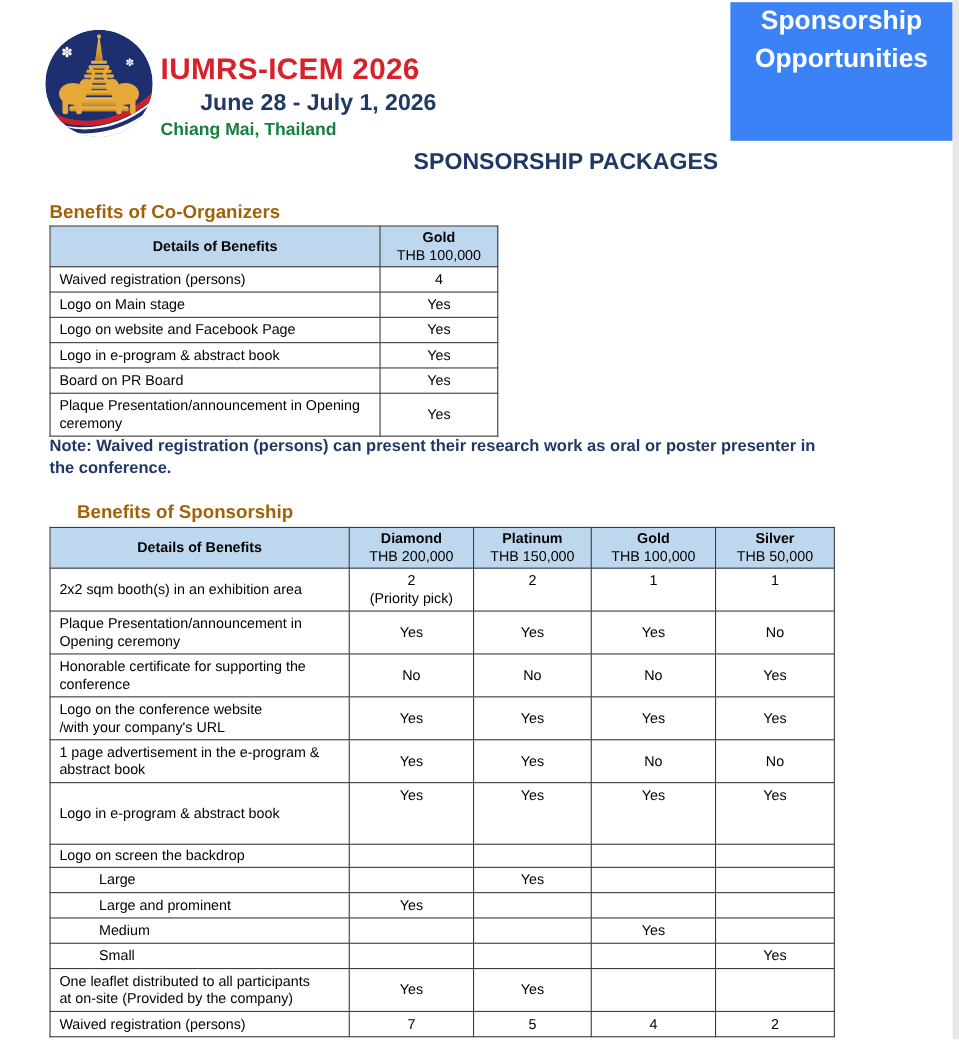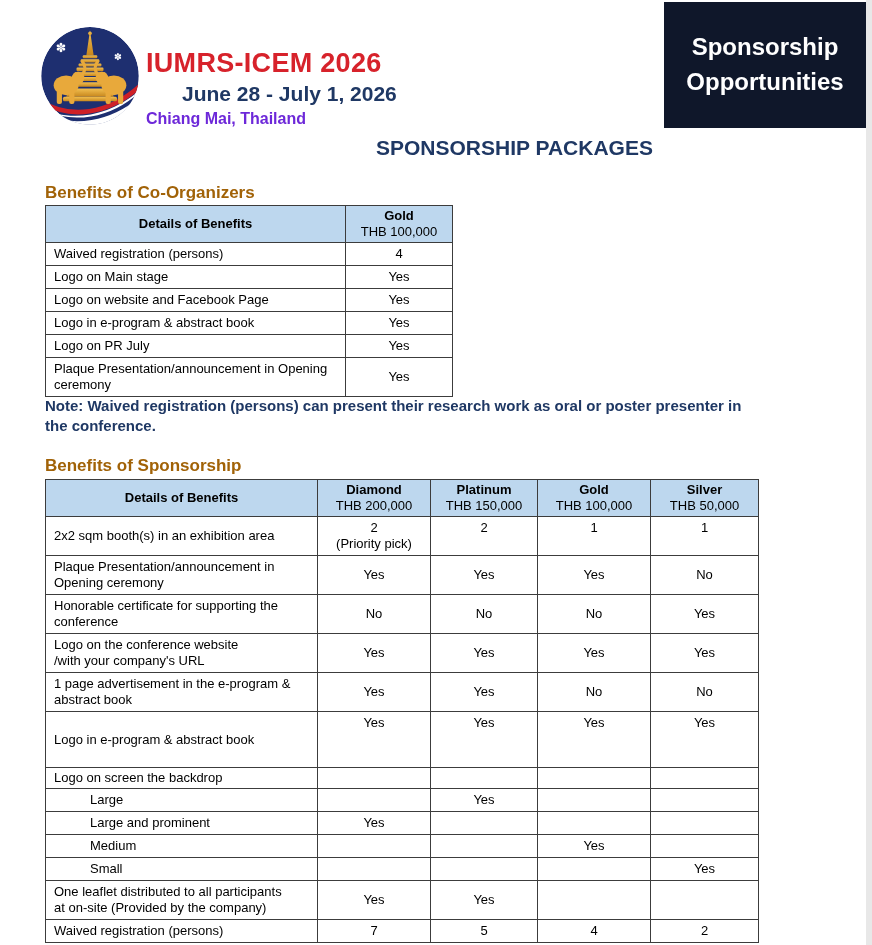--- a/index.html
+++ b/index.html
@@ -7,33 +7,33 @@
     position:relative; width:872px; height:945px; background:#ffffff;
     font-family:"Liberation Sans", sans-serif; overflow:hidden;
   }
   .edge { position:absolute; right:0; top:0; width:6px; height:945px; background:#e8e8e8; }
 
   
   .logo { position:absolute; left:38px; top:24px; width:104px; height:110px; }
   .brand { position:absolute; left:146px; top:48px; }
   .brand-title { color:#D7222B; font-size:27px; font-weight:bold; letter-spacing:0.3px; }
   .brand-dates { color:#1F3864; font-size:21px; font-weight:bold; margin-top:3px;margin-left:36px; }
-  .brand-loc   { color:#6d28d9; font-size:16px; font-weight:600; margin-top:4px; }
+  .brand-loc   { color:#15803d; font-size:16px; font-weight:600; margin-top:4px; }
   .banner {
-    position:absolute; left:664px; top:2px; width:202px; height:126px; background:#0f172a;
+    position:absolute; left:664px; top:2px; width:202px; height:126px; background:#3b82f6;
     color:#fff; font-weight:bold; font-size:24px; line-height:1.45;
-    display:flex; flex-direction:column; justify-content:center; align-items:center;
+    display:flex; flex-direction:column; align-items:center;
   }
   .page-title {
     position:absolute; left:376px; top:136px; width:400px; margin:0; 
     color:#1F3864; font-size:21px; font-weight:bold;
   }
   .sec-h { position:absolute; left:45px; margin:0; color:#a16207; font-size:17px; font-weight:bold; }
   .sec1-h { top:183px; }
-  .sec2-h { top:456px; }
+  .sec2-h { top:456px;margin-left:25px; }
 
   
   .btable { position:absolute; border-collapse:collapse; table-layout:fixed; font-size:13px; color:#000; }
   .btable th, .btable td { border:1px solid #3c3c3c; }
   .btable thead th { background:#BDD7EE; font-weight:bold; padding:2px 4px; line-height:16px; text-align:center; }
   .tier-price { font-weight:normal; }
   .btable td { padding:3px 8px; line-height:16px; vertical-align:middle; }
   td.lbl { text-align:left; white-space:pre-line; }
   td.val { text-align:center; padding:3px 4px; white-space:pre-line; }
   td.indent { padding-left:44px; }
@@ -139,21 +139,21 @@
         </tr>
         <tr>
           <td class="lbl">Logo on website and Facebook Page</td>
           <td class="val">Yes</td>
         </tr>
         <tr>
           <td class="lbl">Logo in e-program &amp; abstract book</td>
           <td class="val">Yes</td>
         </tr>
         <tr>
-          <td class="lbl">Logo on PR July</td>
+          <td class="lbl">Board on PR Board</td>
           <td class="val">Yes</td>
         </tr>
         <tr>
           <td class="lbl">Plaque Presentation/announcement in Opening
 ceremony</td>
           <td class="val">Yes</td>
         </tr>
       </tbody>
   </table>
 

